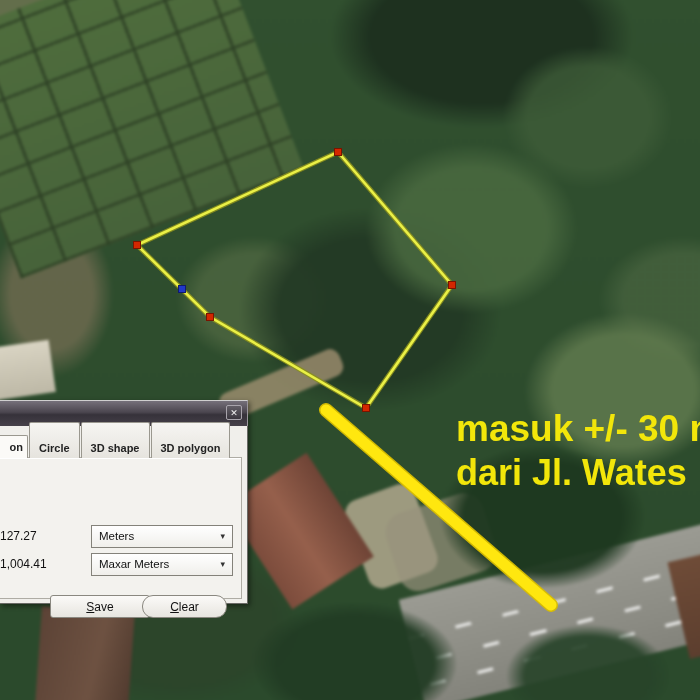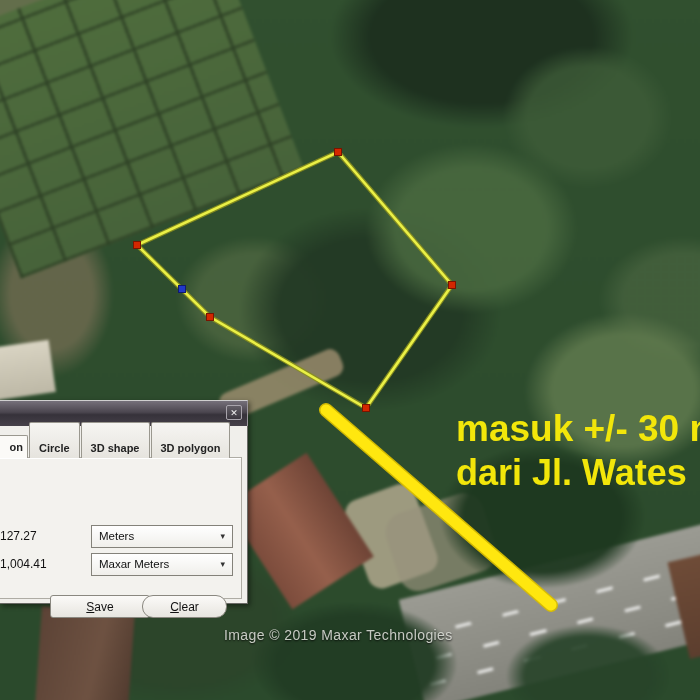--- a/index.html
+++ b/index.html
@@ -136,21 +136,20 @@
       <rect x="206.5" y="313.5" width="7" height="7" fill="#d32700" stroke="#7a1400" stroke-width="1"></rect>
       <rect x="133.5" y="241.5" width="7" height="7" fill="#d32700" stroke="#7a1400" stroke-width="1"></rect>
       <rect x="178.5" y="285.5" width="7" height="7" fill="#2038c8" stroke="#101a70" stroke-width="1"></rect>
     </svg>
 
   <div class="annotation">
     <div class="l1">masuk +/- 30 m</div>
     <div class="l2">dari Jl. Wates</div>
   </div>
 
-  <div class="watermark">Image © 2019 Maxar Technologies</div>
 
   <div class="dlg">
     <div class="dlg-titlebar">
       <div class="dlg-close">✕</div>
     </div>
     <div class="dlg-body">
       <div class="dlg-panel"></div>
       <div class="tabs">
         <div class="tab active cut">on</div>
         <div class="tab">Circle</div>

